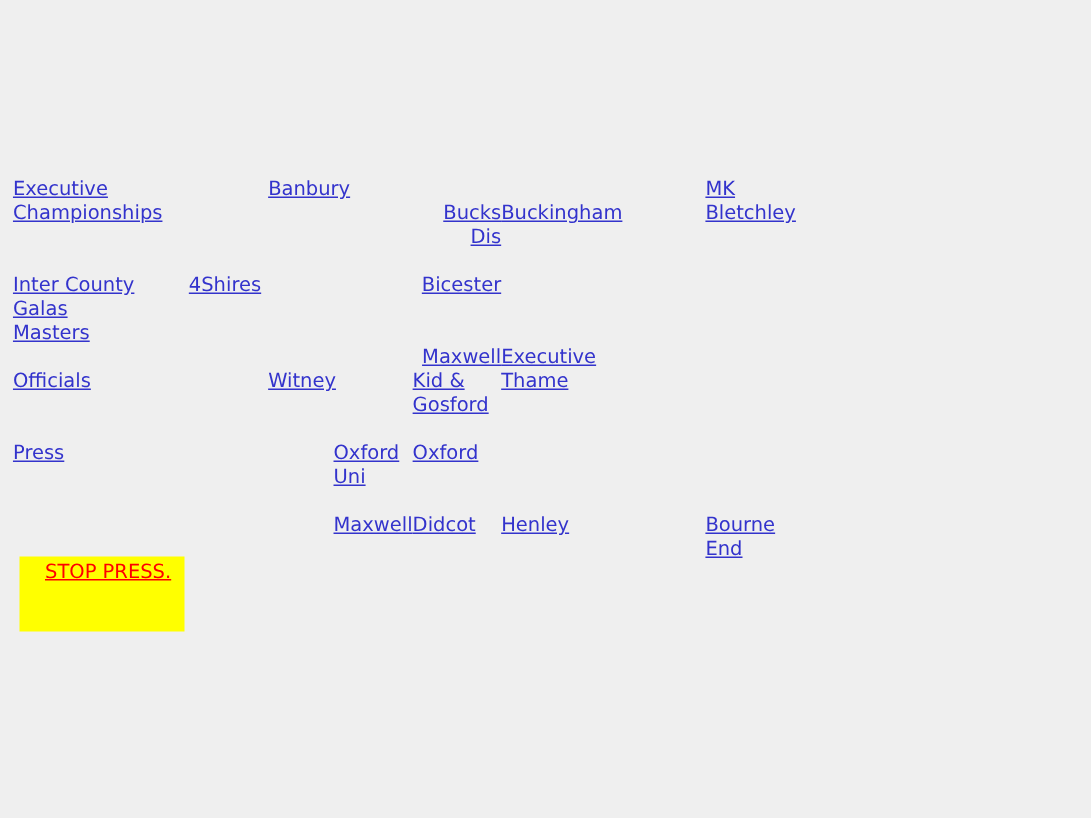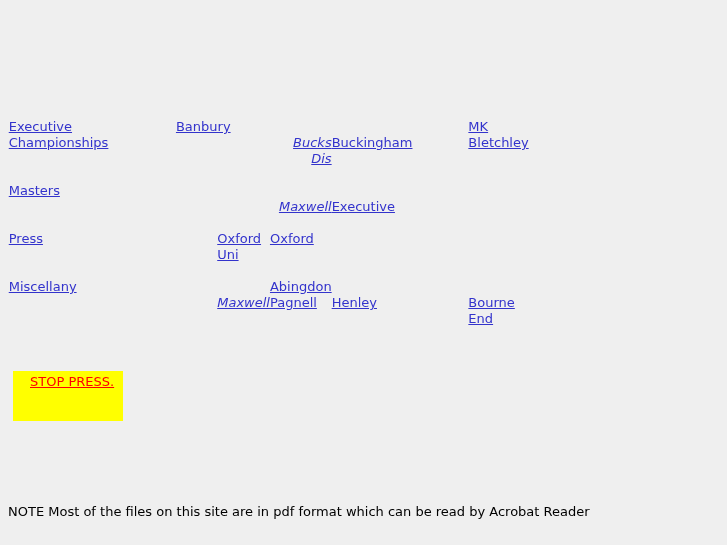--- a/index.html
+++ b/index.html
@@ -49,21 +49,21 @@
   .c1  { width: 120px; }
   .c2  { width: 57px;  }
   .c3  { width: 47px;  }
   .c4  { width: 39px;  }
   .c5  { width: 60px;  }
   .c6  { width: 58px;  }
   .c7  { width: 64px;  }
   .c8  { width: 45px;  }
   .c9  { width: 227px; }
 
-  .ralign { text-align: right; font-style: italic; }
+  .ralign { text-align: right; }
   .rowpad2 { height: 16px; }
 
   
   #stoppress-box {
     position: absolute;
     left: 13px;
     top: 371px;
     width: 110px;
     height: 50px;
     background: #ffff00;
@@ -148,20 +148,37 @@
         <td>
           <span class="lnk">Bletchley</span>
         </td>
         <td></td>
       </tr>
 
       <tr class="rowpad2">
         <td colspan="10"></td>
       </tr>
 
+      <tr>
+        <td></td>
+        <td>
+          <span class="lnk">Inter County Galas</span>
+        </td>
+        <td colspan="2">
+          <span class="lnk">4Shires</span>
+        </td>
+        <td></td>
+        <td class="ralign">
+          <span class="lnk">Bicester</span>
+        </td>
+        <td></td>
+        <td></td>
+        <td></td>
+        <td></td>
+      </tr>
 
       <tr>
         <td></td>
         <td>
           <span class="lnk">Masters</span>
         </td>
         <td colspan="8"></td>
       </tr>
 
       <tr>
@@ -170,20 +187,39 @@
           <span class="lnk">Maxwell</span>
         </td>
         <td>
           <span class="lnk">Executive</span>
         </td>
         <td></td>
         <td></td>
         <td></td>
       </tr>
 
+      <tr>
+        <td></td>
+        <td>
+          <span class="lnk">Officials</span>
+        </td>
+        <td></td>
+        <td colspan="2">
+          <span class="lnk">Witney</span>
+        </td>
+        <td>
+          <span class="lnk">Kid &amp; Gosford</span>
+        </td>
+        <td>
+          <span class="lnk">Thame</span>
+        </td>
+        <td></td>
+        <td></td>
+        <td></td>
+      </tr>
 
       <tr class="rowpad2">
         <td colspan="10"></td>
       </tr>
 
       <tr>
         <td></td>
         <td>
           <span class="lnk">Press</span>
         </td>
@@ -198,59 +234,44 @@
         <td></td>
         <td></td>
         <td></td>
         <td></td>
       </tr>
 
       <tr class="rowpad2">
         <td colspan="10"></td>
       </tr>
 
-      <tr>
-        <td></td>
-        <td>
-          <span class="lnk">Miscellany</span>
-        </td>
-        <td colspan="3"></td>
-        <td>
-          <span class="lnk">Abingdon</span>
-        </td>
-        <td></td>
-        <td></td>
-        <td></td>
-        <td></td>
-      </tr>
 
       <tr>
         <td></td>
         <td></td>
         <td></td>
         <td></td>
         <td class="ralign">
           <span class="lnk">Maxwell</span>
         </td>
         <td>
-          <span class="lnk">Pagnell</span>
+          <span class="lnk">Didcot</span>
         </td>
         <td>
           <span class="lnk">Henley</span>
         </td>
         <td></td>
         <td>
           <span class="lnk">Bourne End</span>
         </td>
         <td></td>
       </tr>
 
     </tbody>
   </table>
 </div>
 
 <div id="stoppress-box">
   <span id="stoppress-link">STOP PRESS.</span>
 </div>
 
 <div id="footer">
-  <span class="note-line">NOTE Most of the files on this site are in pdf format which can be read by Acrobat Reader</span>
 </div>
 
 </body></html>

